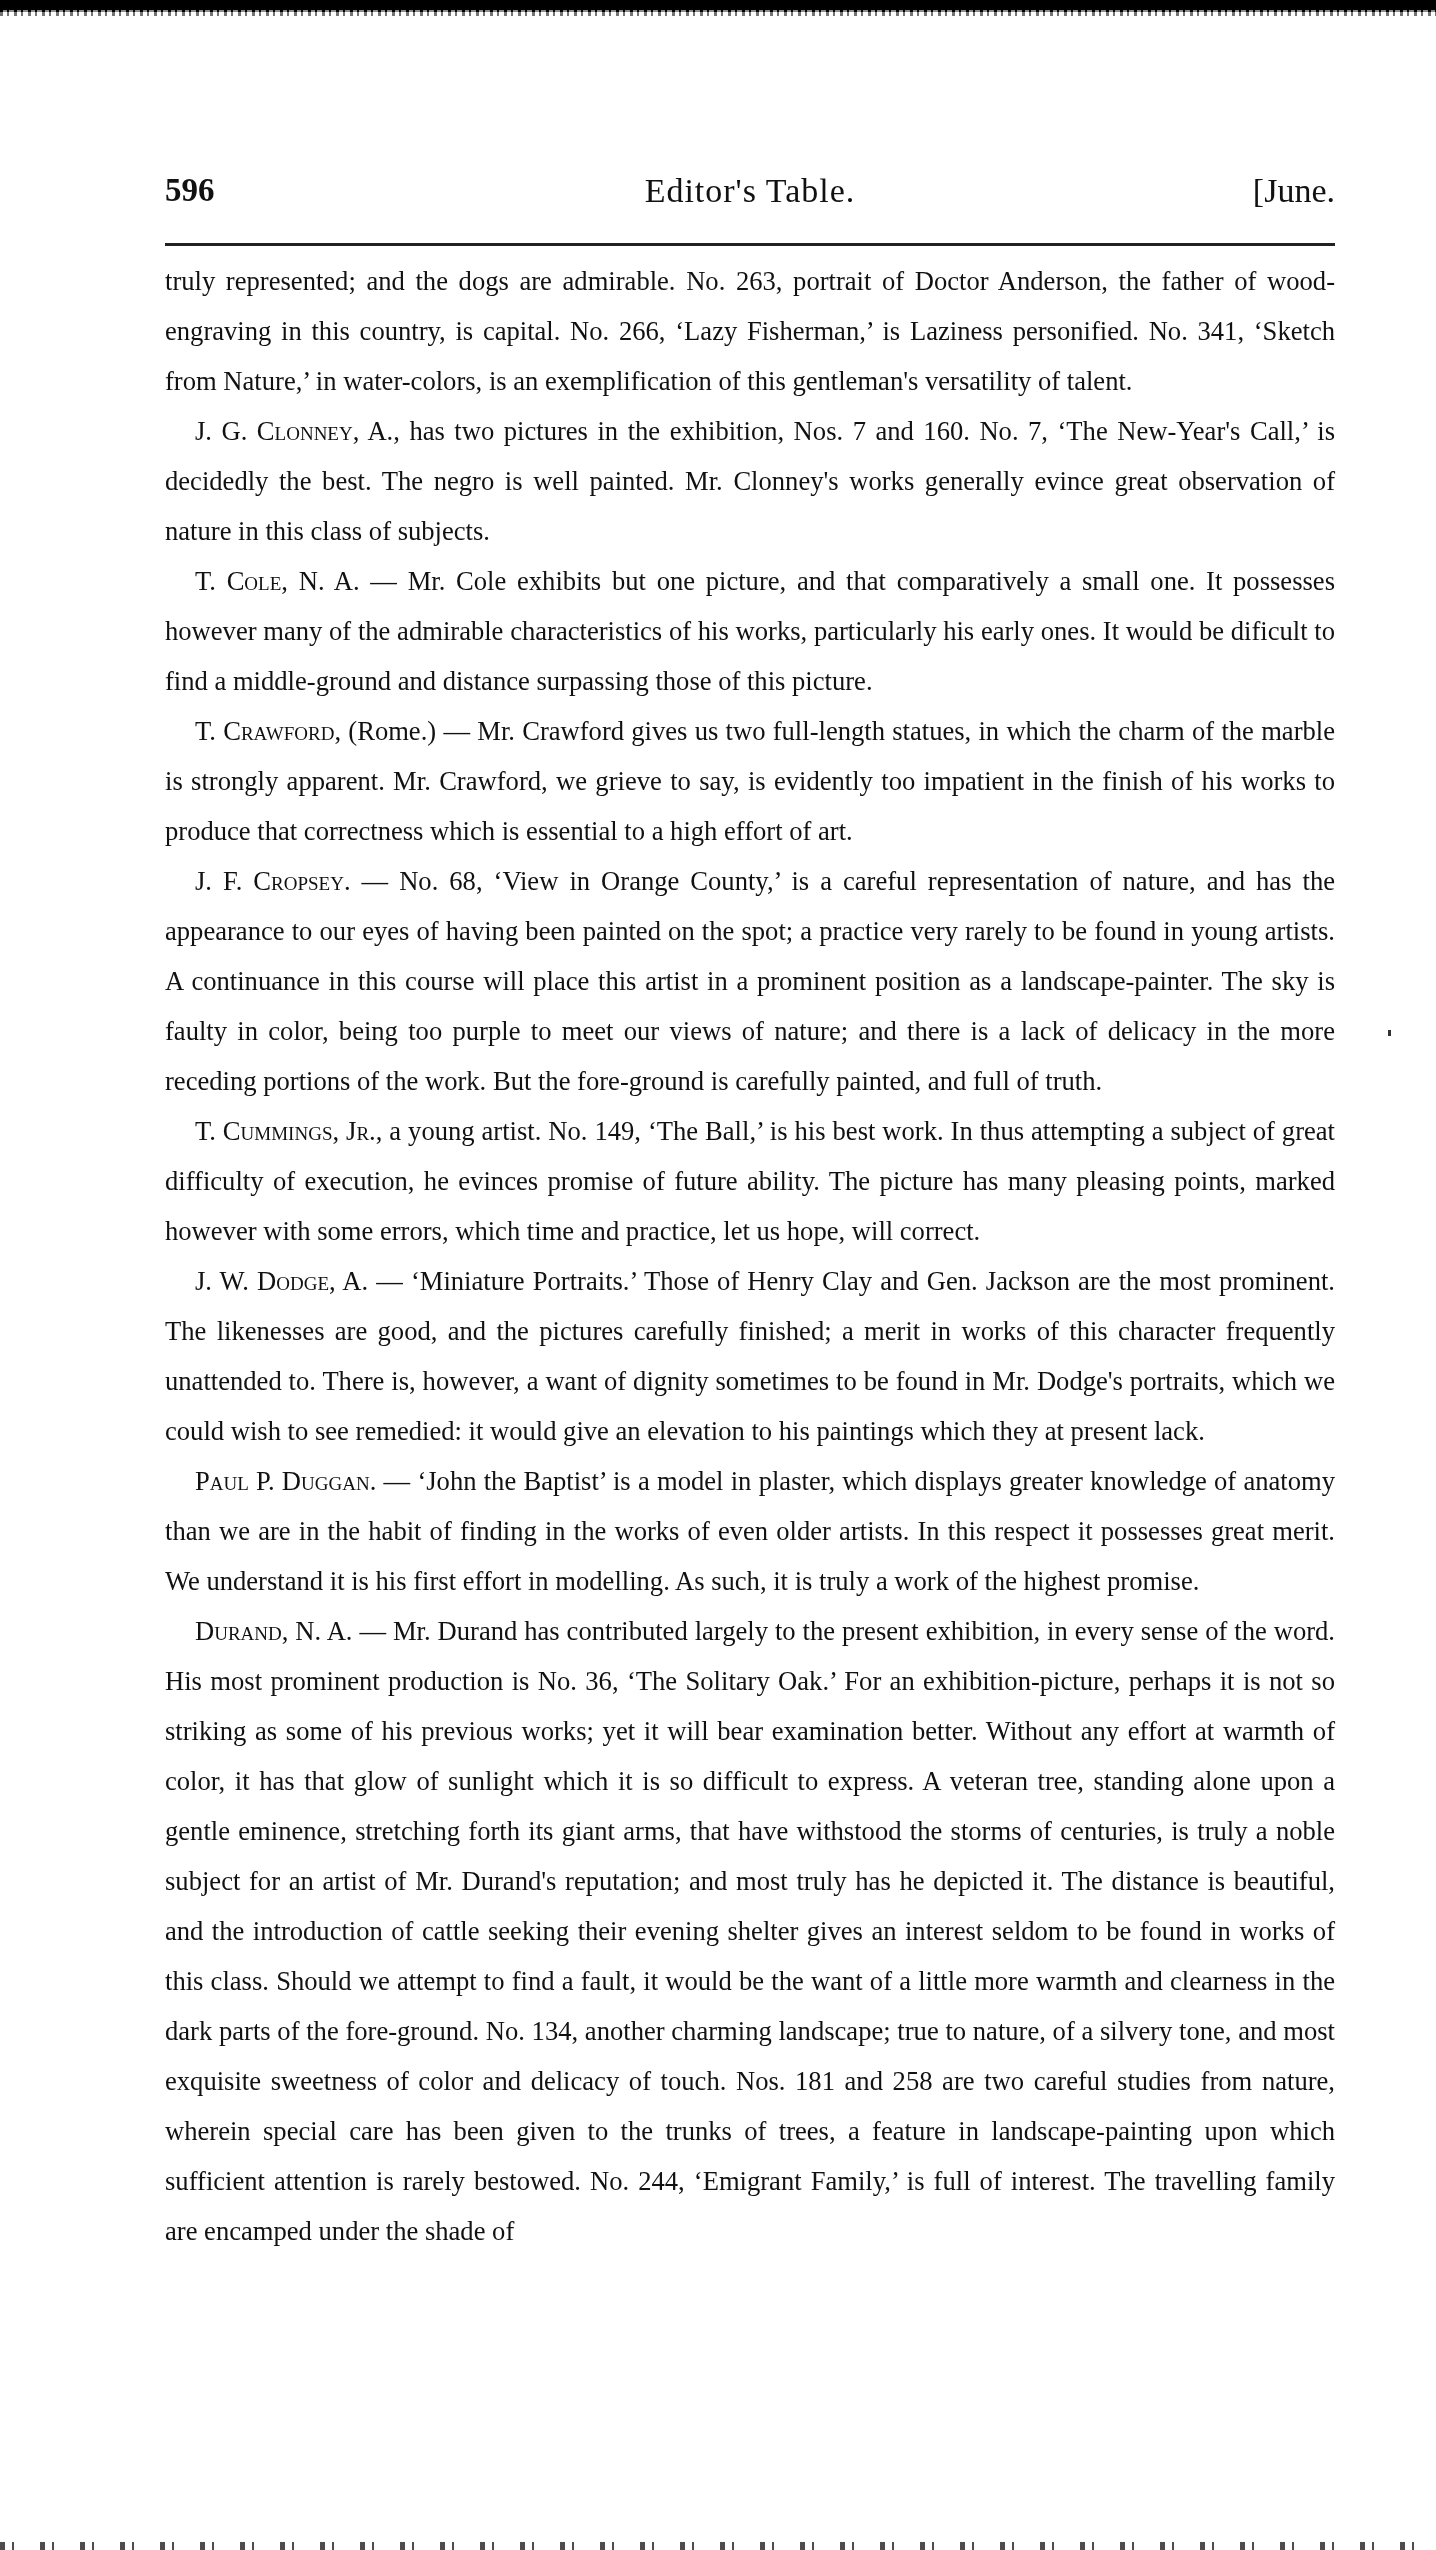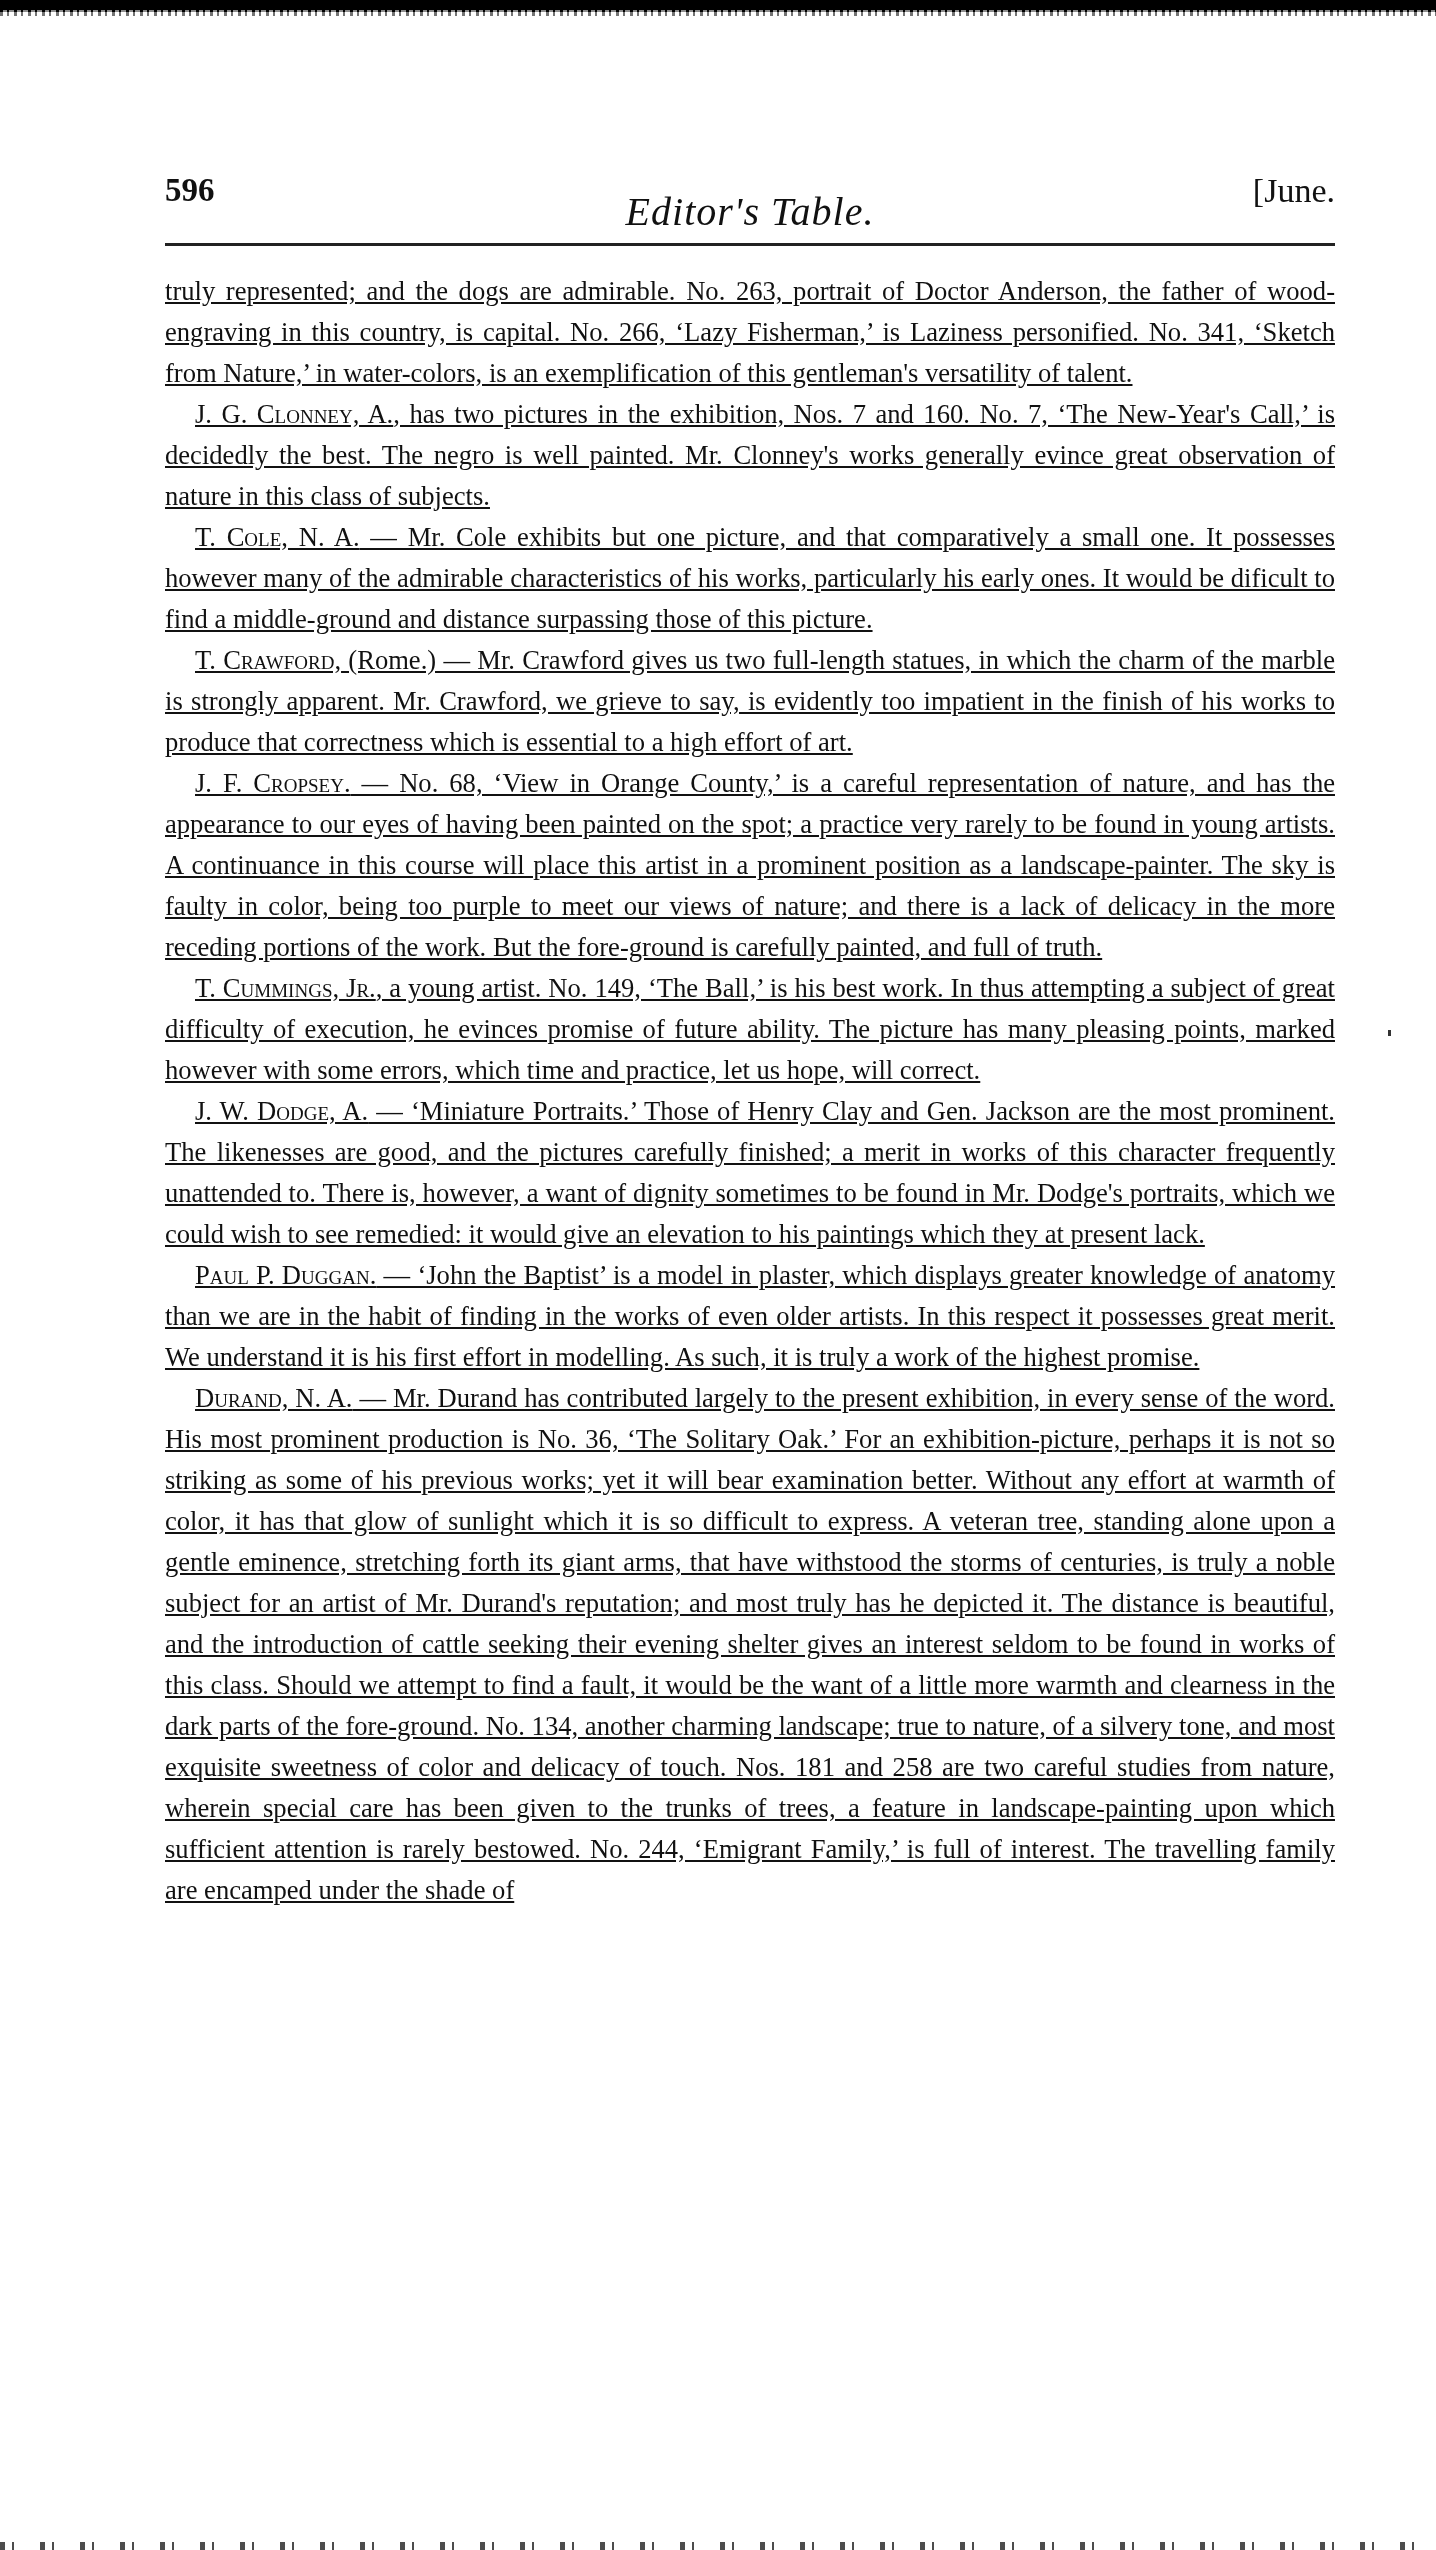--- a/index.html
+++ b/index.html
@@ -5,24 +5,24 @@
   html, body { margin: 0; padding: 0; background: #ffffff; }
   body { width: 1436px; height: 2550px; position: relative; overflow: hidden;
          font-family: "Liberation Serif", "DejaVu Serif", serif; color: #111; }
   .top-edge { position: absolute; left: 0; top: 0; width: 1436px; height: 12px; background: #000; }
   .top-edge2 { position: absolute; left: 0; top: 10px; width: 1436px; height: 6px;
                background: repeating-linear-gradient(90deg, #000 0 3px, #fff 3px 7px, #000 7px 9px, #fff 9px 14px); opacity: .55; }
   .bottom-edge { position: absolute; left: 0; bottom: 0; width: 1436px; height: 8px;
                  background: repeating-linear-gradient(90deg, #000 0 5px, #fff 5px 12px, #000 12px 14px, #fff 14px 40px); opacity: .7; }
   .header { position: absolute; left: 165px; top: 172px; width: 1170px; height: 48px; }
   .page-num { position: absolute; left: 0; top: 0; font-size: 33px; font-weight: bold; }
-  .running-title { position: absolute; left: 0; right: 0; top: 0; text-align: center; font-size: 40px; font-style: italic; letter-spacing: 1px; margin-top: 16px; }
+  .running-title { position: absolute; left: 0; right: 0; top: 0; text-align: center; font-size: 34px; letter-spacing: 1px; }
   .running-month { position: absolute; right: 0; top: 0; font-size: 34px; margin-left: 20px; }
   .rule { position: absolute; left: 165px; top: 243px; width: 1170px; height: 3px; background: #222; }
-  .body-text { position: absolute; left: 165px; top: 271px; width: 1170px; font-size: 26.6px; line-height: 41px; text-align: justify; text-decoration: underline; }
+  .body-text { position: absolute; left: 165px; top: 256px; width: 1170px; font-size: 26.6px; line-height: 50px; text-align: justify; }
   .body-text p { margin: 0; text-indent: 0; }
   .body-text p.entry { text-indent: 30px; }
   .sc { font-variant: small-caps; }
   .margin-mark { position: absolute; left: 1388px; top: 1030px; width: 3px; height: 6px; background: #333; }
 </style>
 </head>
 <body>
 
 <div class="top-edge"></div>
 <div class="top-edge2"></div>

